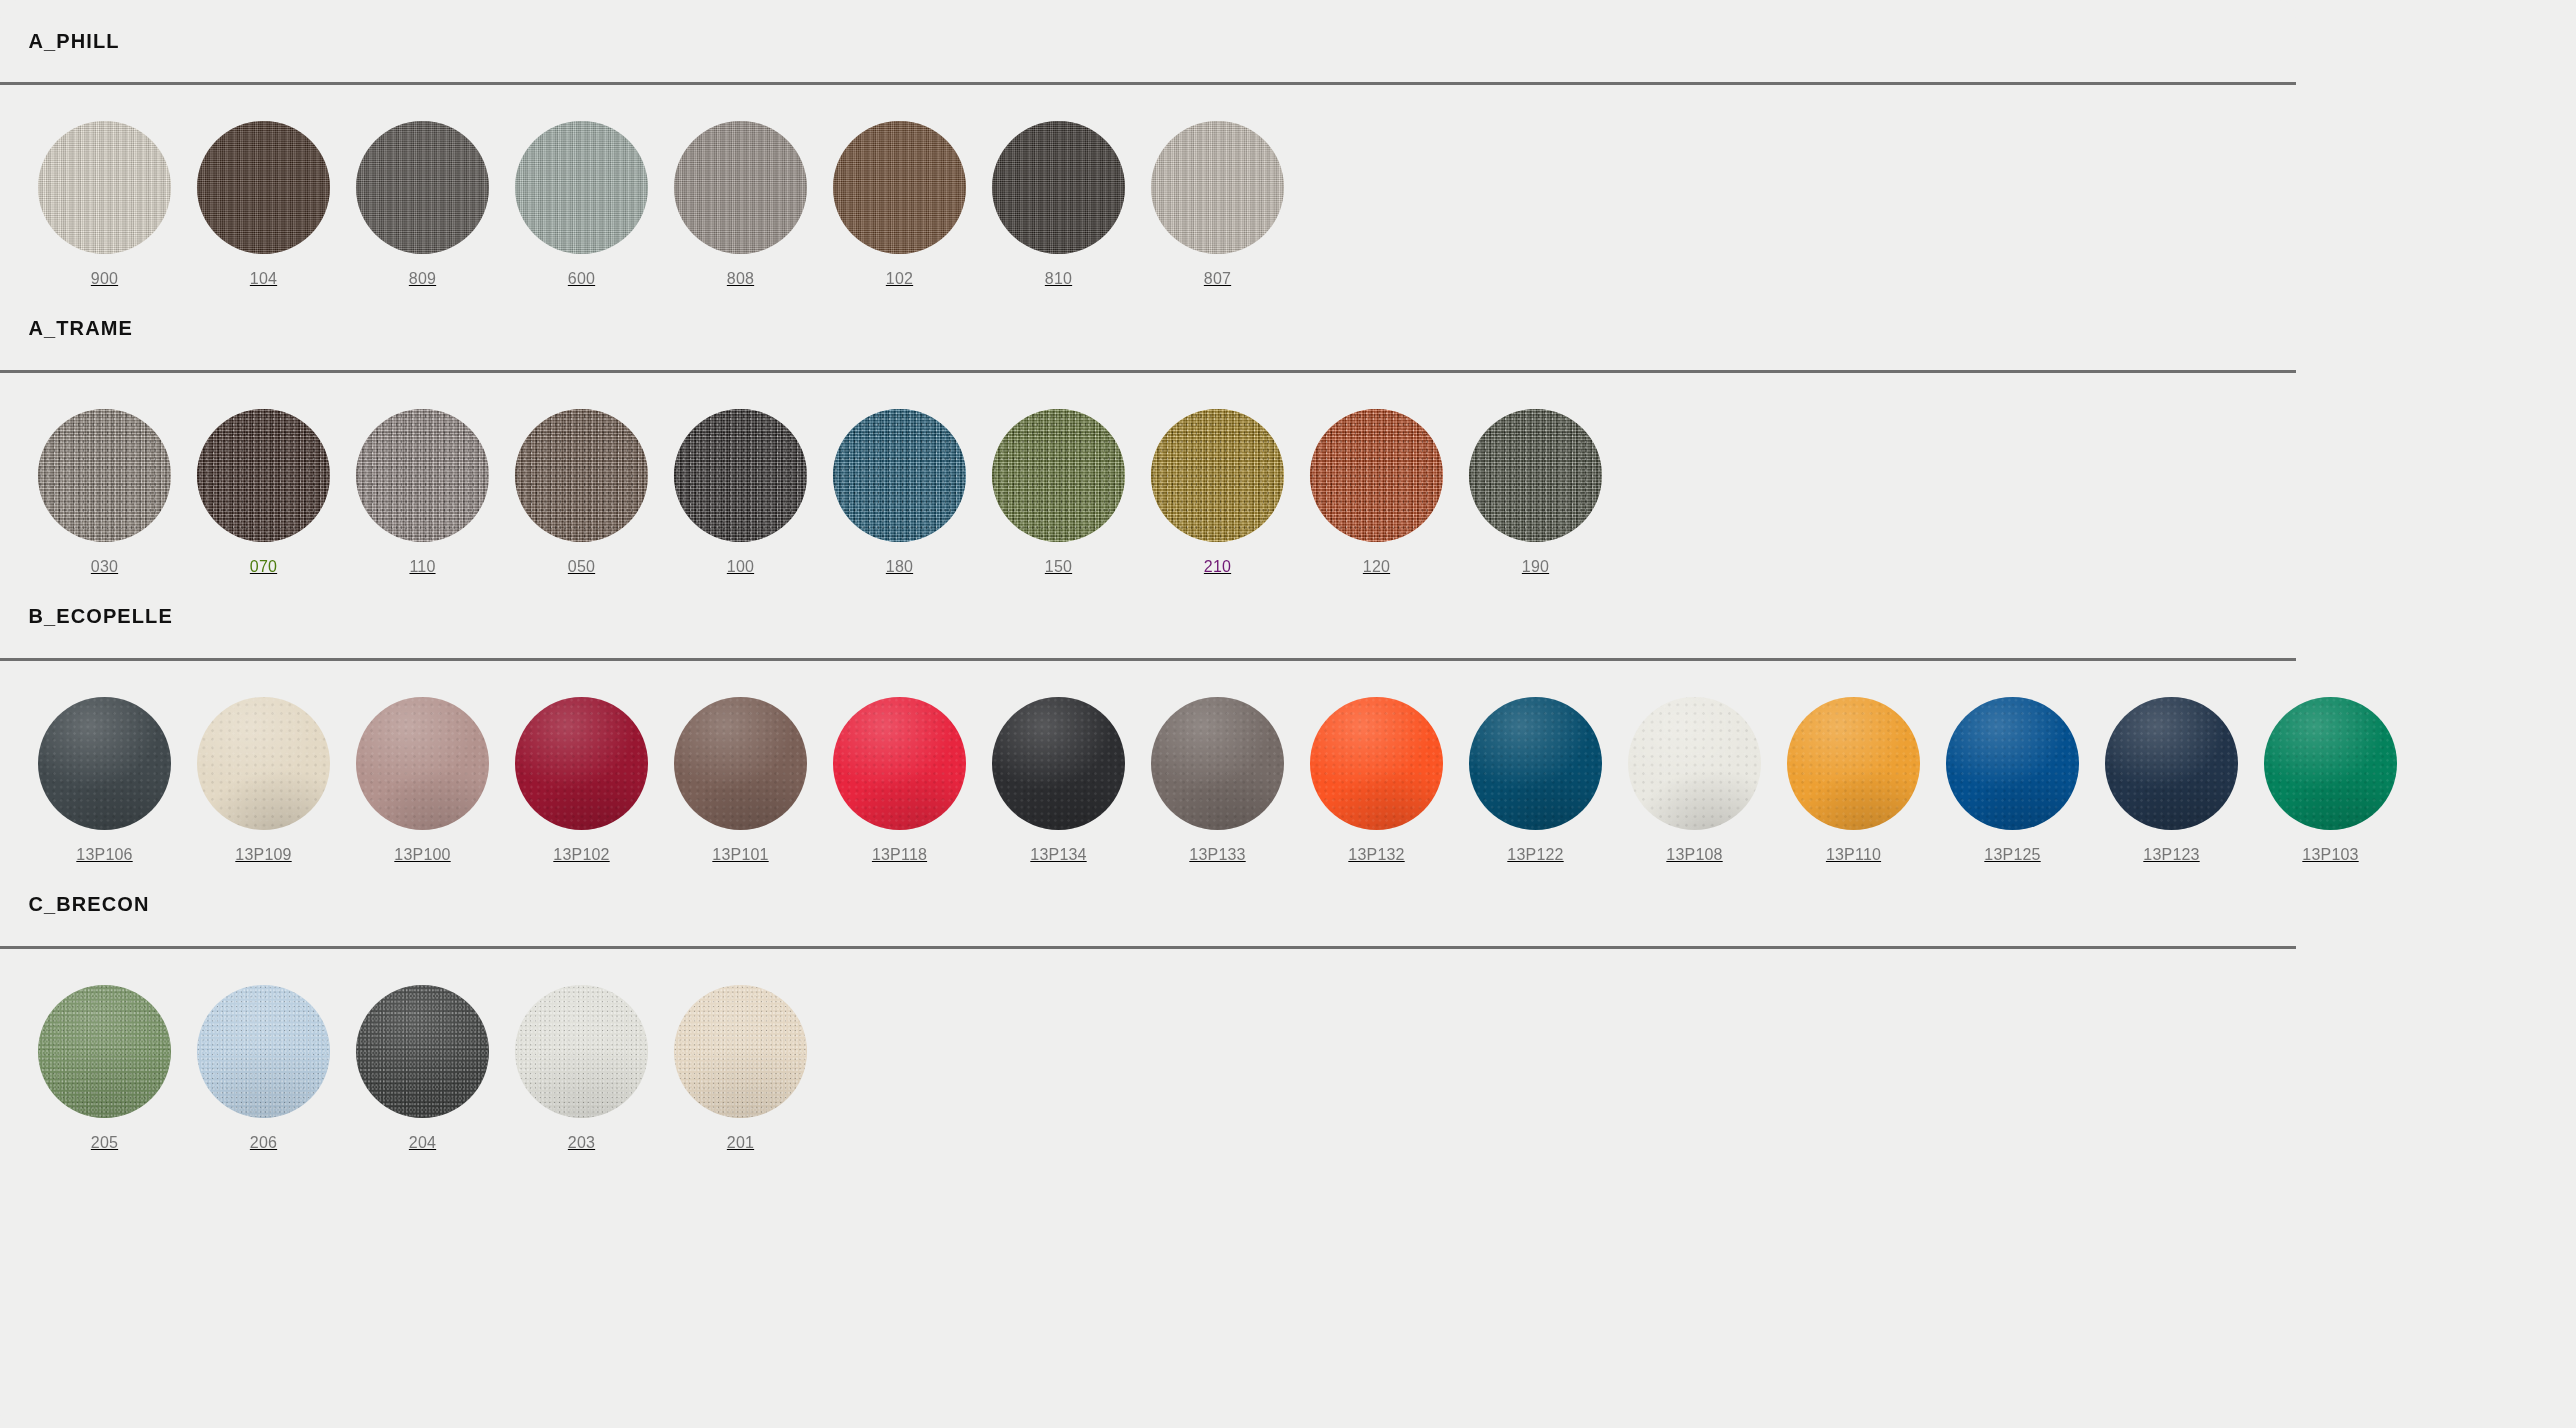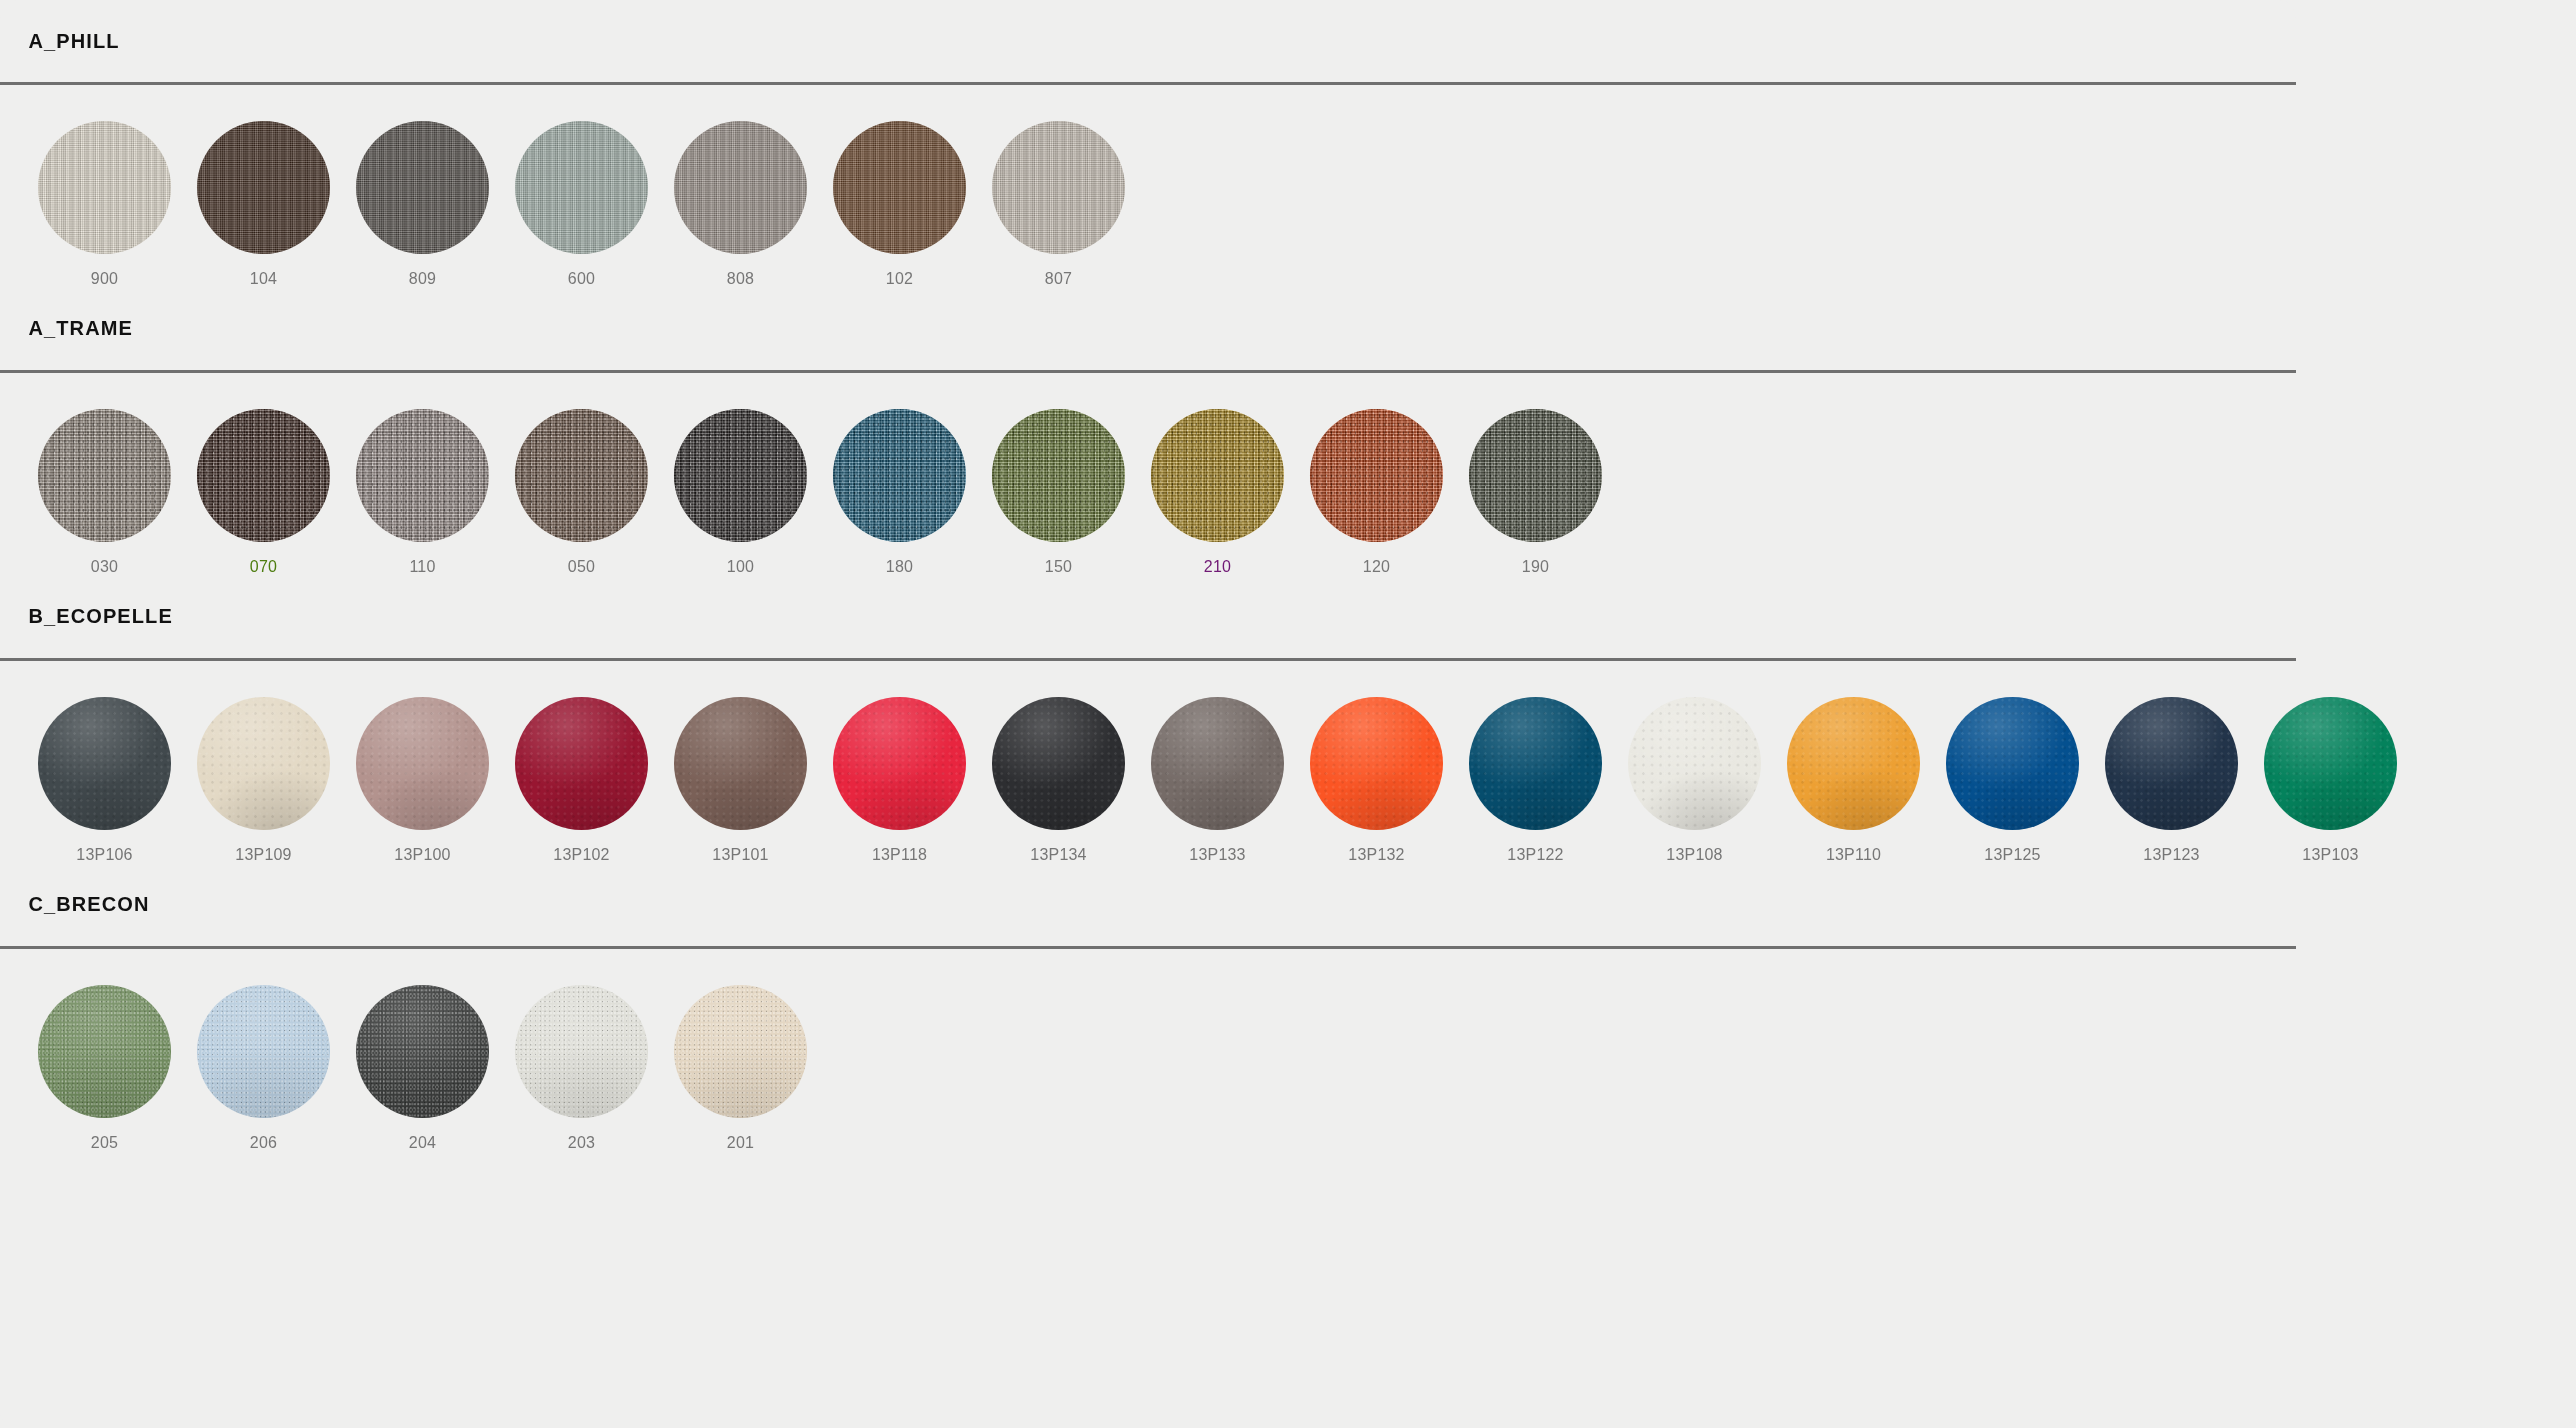--- a/index.html
+++ b/index.html
@@ -53,20 +53,21 @@
     padding: 36px 0 0 25px;
     gap: 0;
   }
 
   .swatch-cell {
     width: 159px;
     flex: 0 0 159px;
     display: flex;
     flex-direction: column;
     align-items: center;
+    text-decoration: underline;
   }
 
   .swatch-disc-wrap {
     width: 133px;
     height: 133px;
     display: flex;
     align-items: center;
     justify-content: center;
   }
 
@@ -203,20 +204,26 @@
             <div class="swatch-label" style="color: rgb(118, 118, 118);">808</div>
           </div>
           <div class="swatch-cell">
             <div class="swatch-disc-wrap">
               <div class="swatch-disc tex-weave" style="background-color: rgb(107, 68, 39);"></div>
             </div>
             <div class="swatch-label" style="color: rgb(118, 118, 118);">102</div>
           </div>
           <div class="swatch-cell">
             <div class="swatch-disc-wrap">
+              <div class="swatch-disc tex-weave" style="background-color: rgb(46, 40, 35);"></div>
+            </div>
+            <div class="swatch-label" style="color: rgb(118, 118, 118);">810</div>
+          </div>
+          <div class="swatch-cell">
+            <div class="swatch-disc-wrap">
               <div class="swatch-disc tex-weave" style="background-color: rgb(205, 196, 184);"></div>
             </div>
             <div class="swatch-label" style="color: rgb(118, 118, 118);">807</div>
           </div>
         </div>
       </div>
       <div class="swatch-section">
         <div class="section-header-band">
           <div class="section-title">A_TRAME</div>
         </div>

